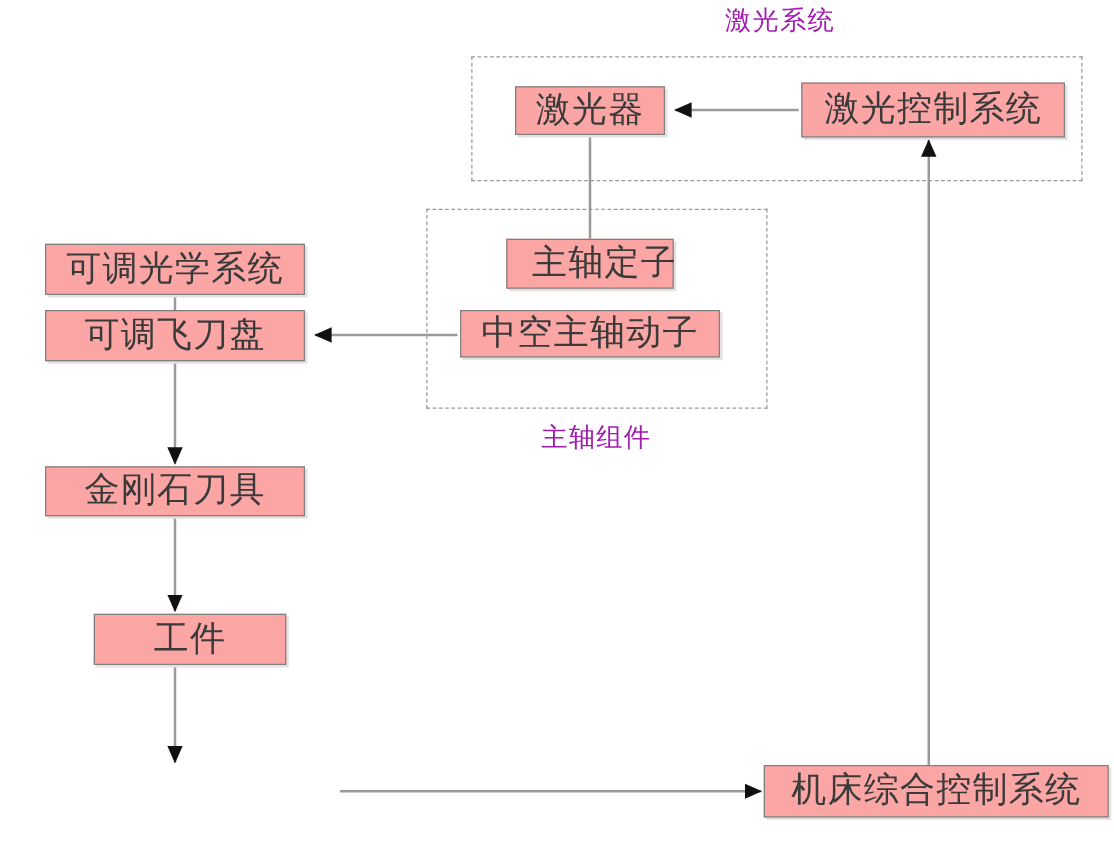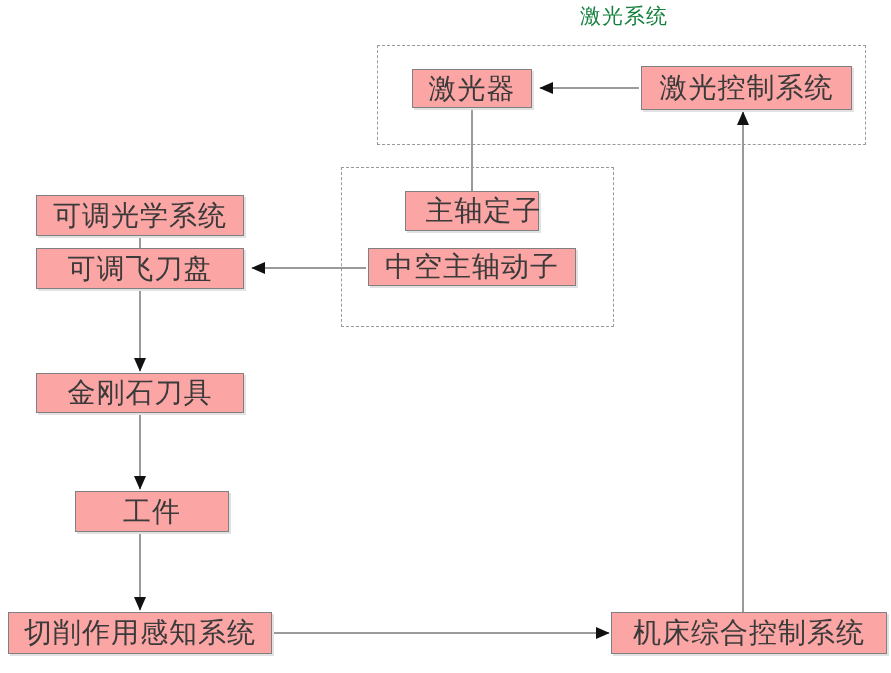--- a/index.html
+++ b/index.html
@@ -39,21 +39,21 @@
   .group {
     position: absolute;
     box-sizing: border-box;
     border: 1.5px dashed #9a9a9a;
     background: transparent;
     z-index: 1;
   }
   
   .caption {
     position: absolute;
-    color: #15803d;
+    color: #a21caf;
     font-size: 21px;
     letter-spacing: 1px;
     line-height: 1;
     white-space: nowrap;
     z-index: 3;
   }
   
   #wires {
     position: absolute;
     left: 0;
@@ -66,20 +66,21 @@
 </style>
 </head>
 <body>
 
 <div id="canvas">
 
   <div class="group" style="left: 377px; top: 45px; width: 489px; height: 100px;"></div>
   <div class="group" style="left: 341px; top: 167px; width: 273px; height: 160px;"></div>
 
   <div class="caption" style="left: 559px; top: 6px; width: 130px; text-align: center;">激光系统</div>
+  <div class="caption" style="left: 412px; top: 340px; width: 130px; text-align: center;">主轴组件</div>
 
   <svg id="wires" viewBox="0 0 891 673">
     <defs>
       <marker id="arrowhead" viewBox="0 0 10 10" refX="9.5" refY="5" markerWidth="7" markerHeight="7" orient="auto-start-reverse">
         <path d="M 0 0.6 L 10 5 L 0 9.4 z" fill="#111111"></path>
       </marker>
     </defs>
     <g id="wire-group">
         <path d="M 639 88 L 540 88" fill="none" stroke="#9a9a9a" stroke-width="2" marker-end="url(#arrowhead)"></path>
         <path d="M 472 108 L 472 191" fill="none" stroke="#9a9a9a" stroke-width="2"></path>
@@ -94,16 +95,15 @@
   </svg>
 
   <div class="node" style="left: 412px; top: 69px; width: 120px; height: 39px;">激光器</div>
   <div class="node" style="left: 641px; top: 66px; width: 211px; height: 44px;">激光控制系统</div>
   <div class="node" style="left: 405px; top: 191px; width: 134px; height: 40px; padding-left: 23px;">主轴定子</div>
   <div class="node" style="left: 368px; top: 248px; width: 208px; height: 38px;">中空主轴动子</div>
   <div class="node" style="left: 36px; top: 167px; width: 208px; height: 41px; margin-top: 28px;">可调光学系统</div>
   <div class="node" style="left: 36px; top: 248px; width: 208px; height: 41px;">可调飞刀盘</div>
   <div class="node" style="left: 36px; top: 373px; width: 208px; height: 40px;">金刚石刀具</div>
   <div class="node" style="left: 75px; top: 491px; width: 154px; height: 41px;">工件</div>
-  <div class="node" style="left: 8px; top: 612px; width: 264px; height: 42px;">切削作用感知系统</div>
   <div class="node" style="left: 611px; top: 612px; width: 276px; height: 42px;">机床综合控制系统</div>
 
 </div>
 
 </body></html>

